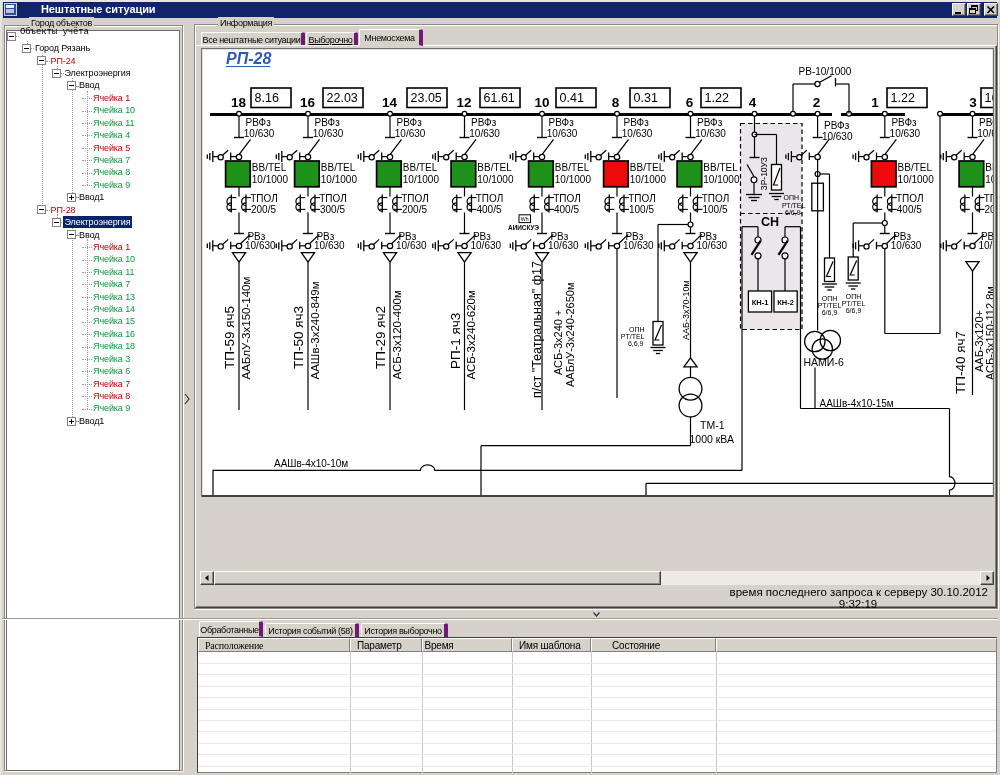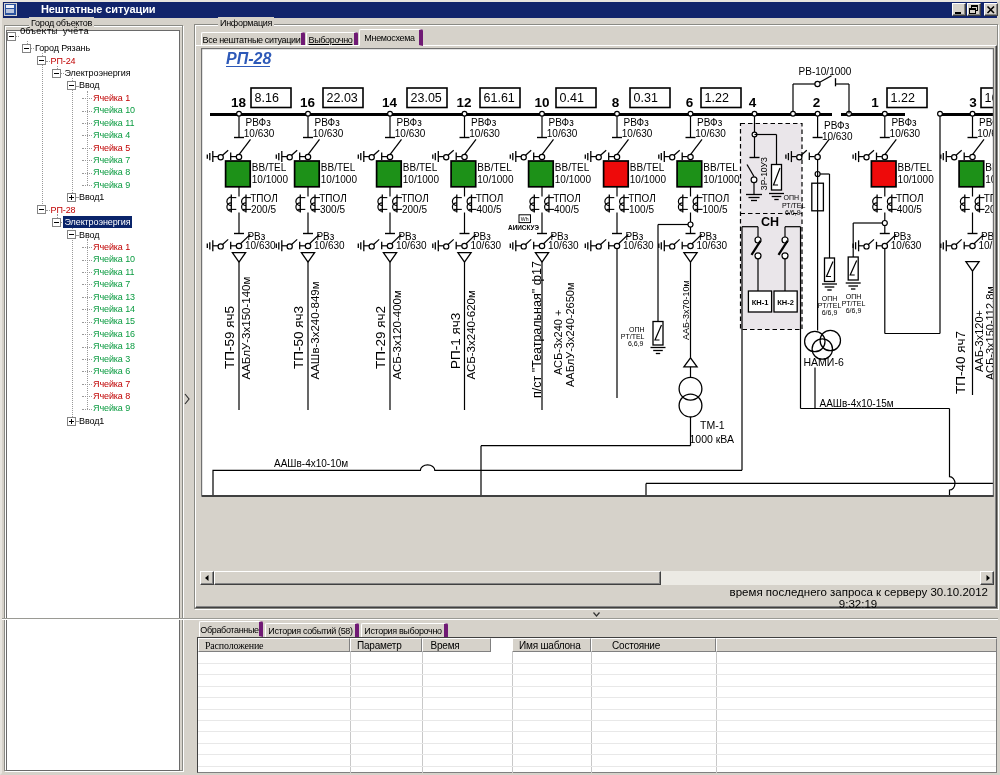--- a/index.html
+++ b/index.html
@@ -781,21 +781,21 @@
 <svg class="abs" style="left:592px;top:611px;" width="9" height="8">
     <path d="M1.5,1.5 L4.5,5 L7.5,1.5" stroke="#333" stroke-width="1.2" fill="none"></path>
   </svg>
 <div class="abs" style="left:2px;top:618px;width:996px;height:2px;border-top:1px solid #9a9a94;border-bottom:1px solid #fff;"></div>
 <div class="tab" style="left:199px;top:621px;width:64px;height:16px;line-height:16px;z-index:3;border-bottom:1px solid #d6d2ca;">Обработанные</div>
 <div class="tab" style="left:265px;top:623px;width:94px;height:14px;line-height:14px;">История событий (58)</div>
 <div class="tab" style="left:361px;top:623px;width:87px;height:24px;line-height:14px;">История выборочно</div>
 <div class="abs" style="left:197px;top:637px;width:800px;height:136px;background:#fff;border:1px solid #404040;border-right-color:#808080;border-bottom-color:#808080;">
     <div class="abs" style="left:0px;top:0;width:152px;height:13.5px;background:#d6d2ca;border-top:1px solid #fff;border-left:1px solid #fff;border-right:1px solid #808080;border-bottom:1px solid #808080;font-size:10px;letter-spacing:-0.2px;line-height:13px;padding-left:6px;white-space:nowrap;overflow:hidden;font-family:Liberation Serif, serif;">Расположение</div>
     <div class="abs" style="left:152px;top:0;width:71.5px;height:13.5px;background:#d6d2ca;border-top:1px solid #fff;border-left:1px solid #fff;border-right:1px solid #808080;border-bottom:1px solid #808080;font-size:10px;letter-spacing:-0.2px;line-height:13px;padding-left:6px;white-space:nowrap;overflow:hidden;">Параметр</div>
-    <div class="abs" style="left:223.5px;top:0;width:69px;height:13.5px;background:#d6d2ca;border-top:1px solid #fff;border-left:1px solid #fff;border-right:1px solid #808080;border-bottom:1px solid #808080;font-size:10px;letter-spacing:-0.2px;line-height:13px;padding-left:8px;white-space:nowrap;overflow:hidden;">Время</div>
+    <div class="abs" style="left:223.5px;top:0;width:90px;height:13.5px;background:#d6d2ca;border-top:1px solid #fff;border-left:1px solid #fff;border-right:1px solid #808080;border-bottom:1px solid #808080;font-size:10px;letter-spacing:-0.2px;line-height:13px;padding-left:2px;white-space:nowrap;overflow:hidden;">Время</div>
     <div class="abs" style="left:314px;top:0;width:79px;height:13.5px;background:#d6d2ca;border-top:1px solid #fff;border-left:1px solid #fff;border-right:1px solid #808080;border-bottom:1px solid #808080;font-size:10px;letter-spacing:-0.2px;line-height:13px;padding-left:6px;white-space:nowrap;overflow:hidden;">Имя шаблона</div>
     <div class="abs" style="left:393px;top:0;width:124.5px;height:13.5px;background:#d6d2ca;border-top:1px solid #fff;border-left:1px solid #fff;border-right:1px solid #808080;border-bottom:1px solid #808080;font-size:10px;letter-spacing:-0.2px;line-height:13px;padding-left:20px;white-space:nowrap;overflow:hidden;">Состояние</div>
     <div class="abs" style="left:517.5px;top:0;width:281px;height:13.5px;background:#d6d2ca;border-top:1px solid #fff;border-left:1px solid #fff;border-right:1px solid #808080;border-bottom:1px solid #808080;font-size:10px;letter-spacing:-0.2px;line-height:13px;padding-left:6px;white-space:nowrap;overflow:hidden;"></div>
     <div class="abs" style="left:152px;top:13.5px;width:1px;height:121px;background:#c8c8c8;"></div>
     <div class="abs" style="left:223.5px;top:13.5px;width:1px;height:121px;background:#c8c8c8;"></div>
     <div class="abs" style="left:314px;top:13.5px;width:1px;height:121px;background:#c8c8c8;"></div>
     <div class="abs" style="left:393px;top:13.5px;width:1px;height:121px;background:#c8c8c8;"></div>
     <div class="abs" style="left:517.5px;top:13.5px;width:1px;height:121px;background:#c8c8c8;"></div>
     <div class="abs" style="left:0;top:24.92px;width:798px;height:1px;background:#e8e8e8;"></div>
     <div class="abs" style="left:0;top:36.34px;width:798px;height:1px;background:#e8e8e8;"></div>

